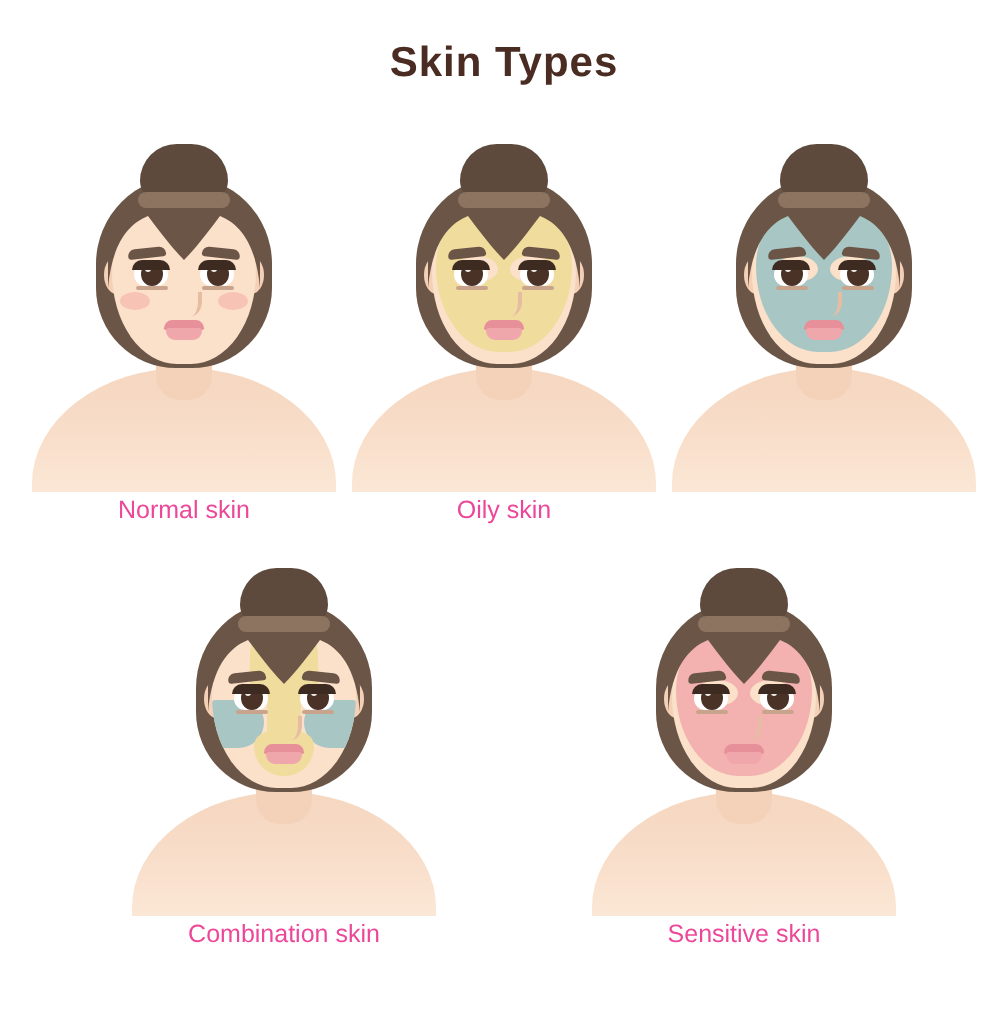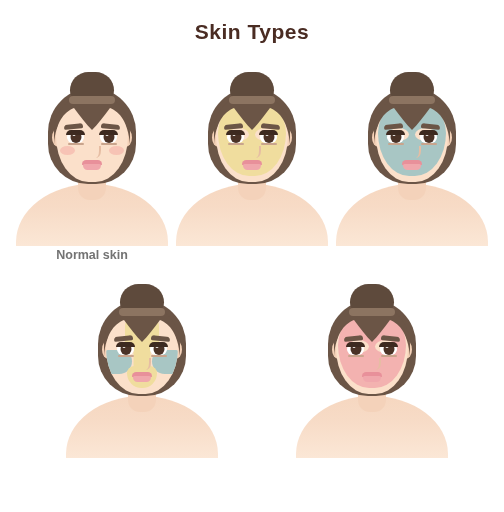--- a/index.html
+++ b/index.html
@@ -7,22 +7,22 @@
     width:504px;height:512px;background:#ffffff;
     font-family:"Liberation Sans",sans-serif;overflow:hidden;position:relative;
   }
   #page-title{
     position:absolute;top:20px;left:0;width:504px;text-align:center;
     font-size:21px;font-weight:bold;color:#4a2c23;letter-spacing:0.5px;
   }
   .card{position:absolute;width:168px;}
   .figure{position:relative;width:168px;height:178px;}
   .label{
-    width:168px;text-align:center;font-size:12.5px;font-weight:bold;
-    color:#737373;margin-top:4px;
+    width:168px;text-align:center;font-size:12.5px;font-weight:normal;
+    color:#ec4899;margin-top:4px;
   }
   
   .shoulders{
     position:absolute;left:8px;top:118px;width:152px;height:62px;
     background:linear-gradient(180deg,#f6d7c0 0%,#f7dbc6 38%,#fbe7d6 100%);
     border-radius:76px 76px 0 0 / 58px 58px 0 0;
     overflow:hidden;
   }
   .neck{
     position:absolute;left:50%;transform:translateX(-50%);top:92px;
@@ -213,20 +213,21 @@
         <div class="lip-up"></div>
         <div class="lip-low"></div>
       </div>
     </div>
     <svg class="fringe" viewBox="0 0 88 58">
       <path d="M44 6 C22 6 6 22 6 44 L6 56 C8 34 16 24 26 20 C32 28 38 36 44 42 C50 36 56 28 62 20 C72 24 80 34 82 56 L82 44 C82 22 66 6 44 6 Z" fill="#6b5546"></path>
     </svg>
     <div class="bun"></div>
     <div class="bun-tie"></div>
   </div>
+  <div class="label">Oily skin</div>
 </div>
 
 <div class="card" style="left:328px;top:66px;">
   <div class="figure">
     <div class="shoulders"></div>
     <div class="neck"></div>
     <div class="neck-shade"></div>
     <div class="hair-back"></div>
     <div class="ear l"></div>
     <div class="ear r"></div>
@@ -308,20 +309,21 @@
         <div class="lip-up"></div>
         <div class="lip-low"></div>
       </div>
     </div>
     <svg class="fringe" viewBox="0 0 88 58">
       <path d="M44 6 C22 6 6 22 6 44 L6 56 C8 34 16 24 26 20 C32 28 38 36 44 42 C50 36 56 28 62 20 C72 24 80 34 82 56 L82 44 C82 22 66 6 44 6 Z" fill="#6b5546"></path>
     </svg>
     <div class="bun"></div>
     <div class="bun-tie"></div>
   </div>
+  <div class="label">Combination skin</div>
 </div>
 
 <div class="card" style="left:288px;top:278px;">
   <div class="figure">
     <div class="shoulders"></div>
     <div class="neck"></div>
     <div class="neck-shade"></div>
     <div class="hair-back"></div>
     <div class="ear l"></div>
     <div class="ear r"></div>
@@ -355,13 +357,14 @@
         <div class="lip-up"></div>
         <div class="lip-low"></div>
       </div>
     </div>
     <svg class="fringe" viewBox="0 0 88 58">
       <path d="M44 6 C22 6 6 22 6 44 L6 56 C8 34 16 24 26 20 C32 28 38 36 44 42 C50 36 56 28 62 20 C72 24 80 34 82 56 L82 44 C82 22 66 6 44 6 Z" fill="#6b5546"></path>
     </svg>
     <div class="bun"></div>
     <div class="bun-tie"></div>
   </div>
+  <div class="label">Sensitive skin</div>
 </div>
 
 </body></html>

